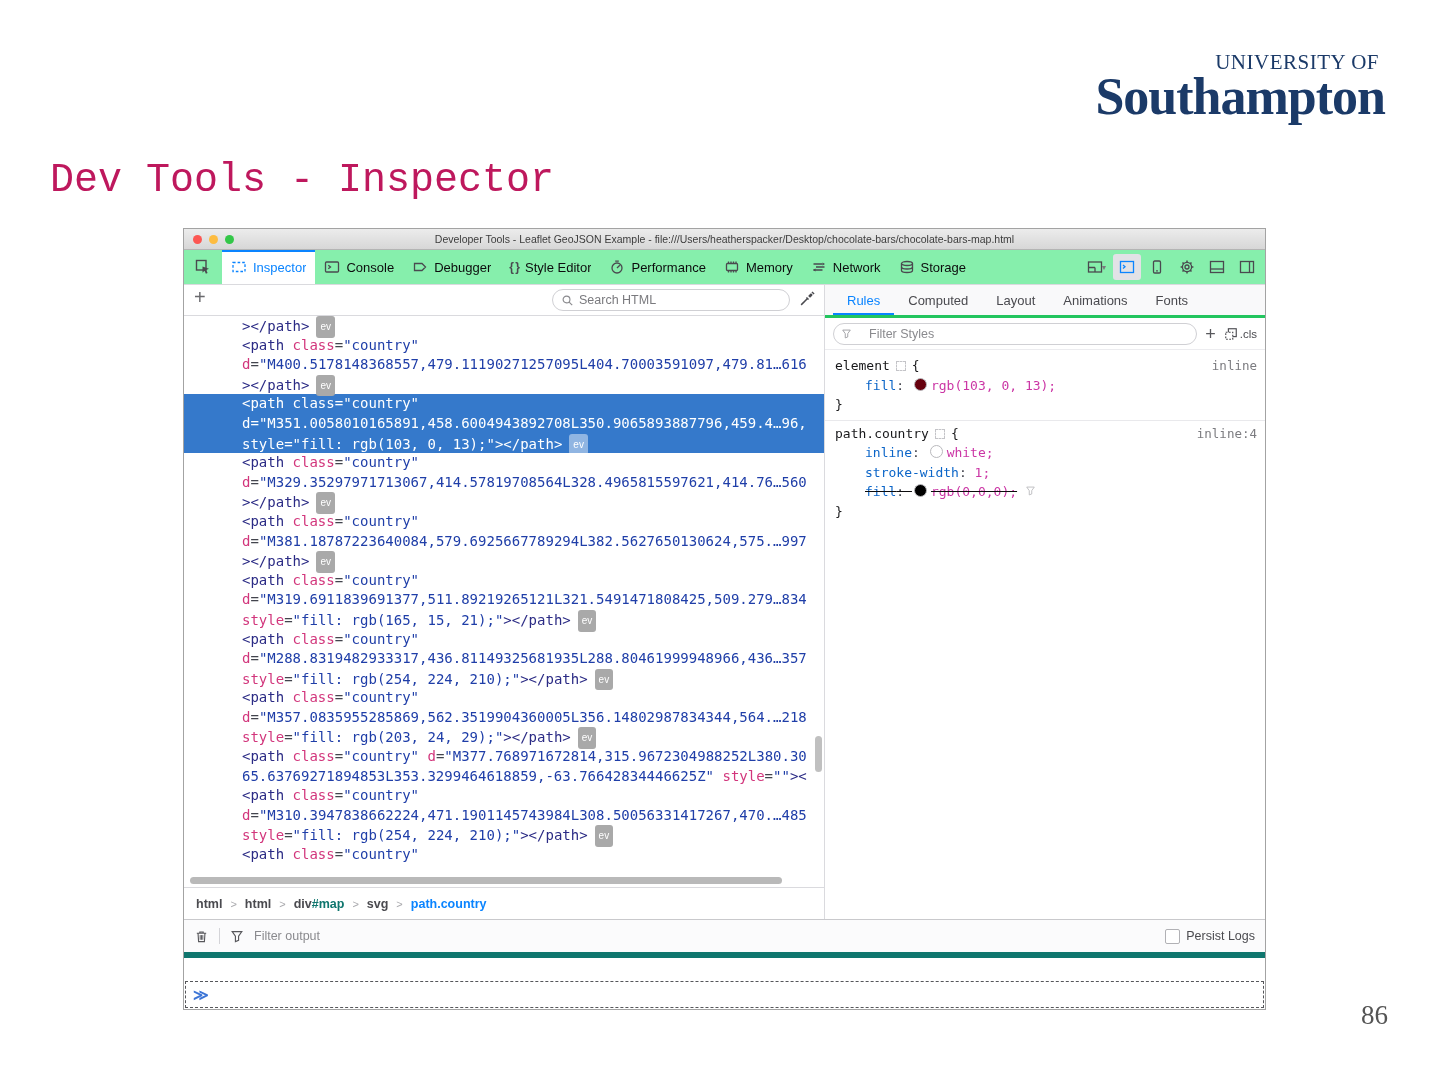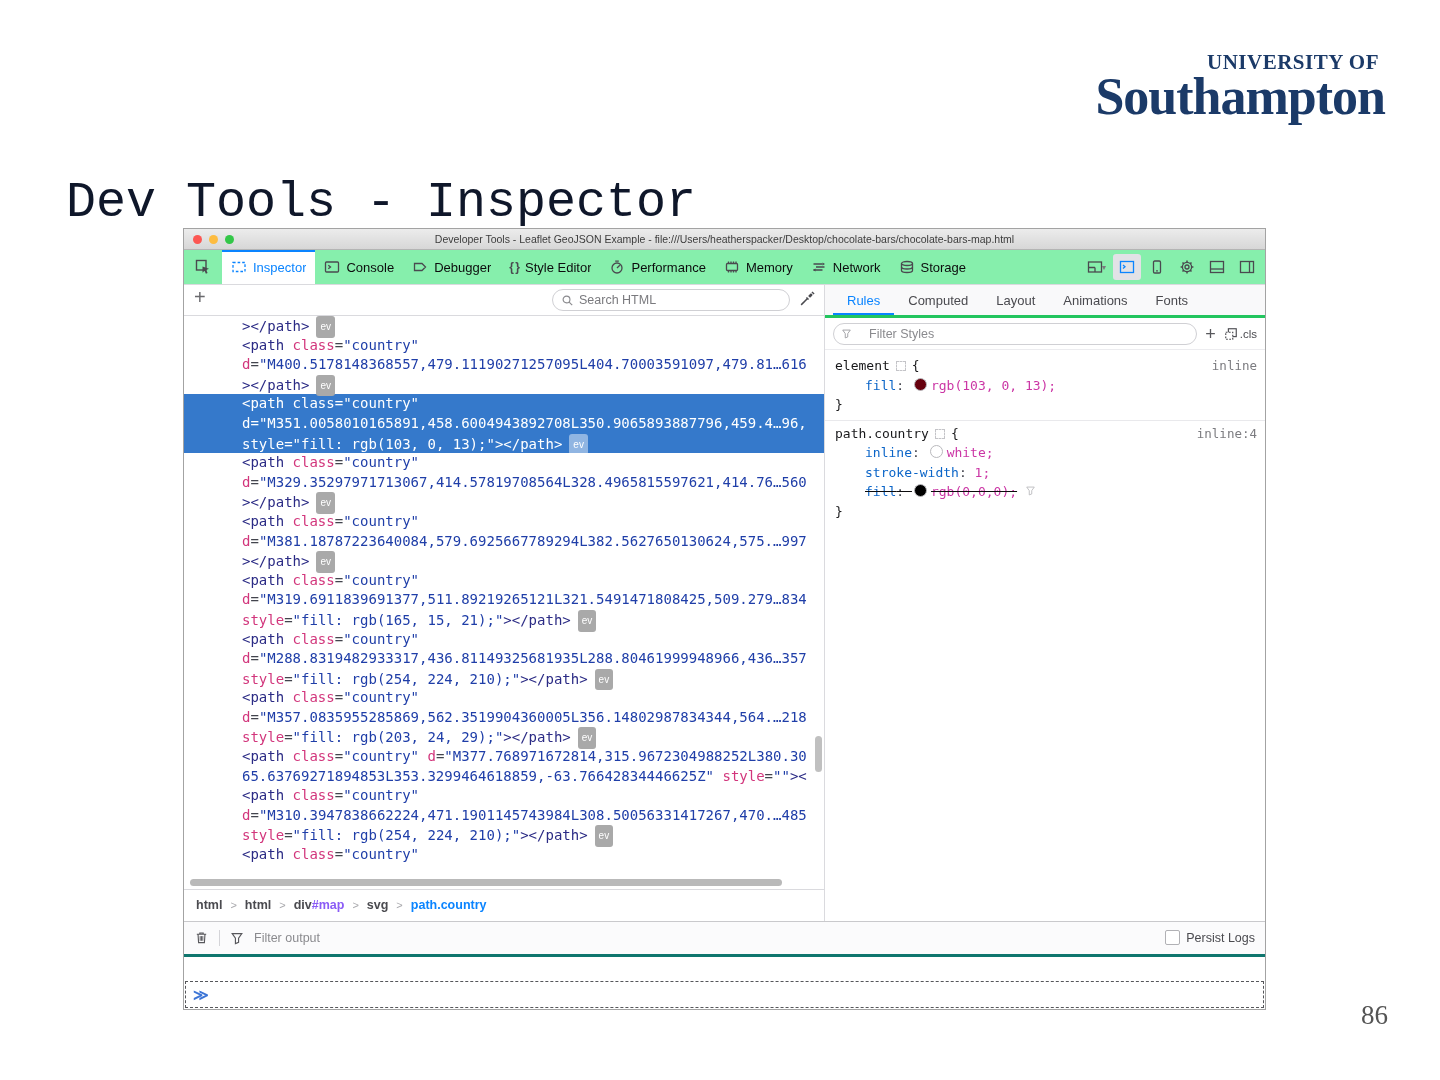--- a/index.html
+++ b/index.html
@@ -2,25 +2,25 @@
 <html><head>
 <meta charset="utf-8">
 <style>
   html,body{margin:0;padding:0;background:#ffffff;}
   .slide{position:relative;width:1440px;height:1080px;background:#fff;overflow:hidden;
          font-family:"Liberation Sans",sans-serif;}
 
   
   .logo{position:absolute;top:52px;right:55px;text-align:right;color:#1b3a68;
         font-family:"Liberation Serif",serif;line-height:1;}
-  .logo-top{font-size:21px;font-weight:700;letter-spacing:.5px;margin-right:6px;}
+  .logo-top{font-size:21px;font-weight:400;letter-spacing:.5px;margin-right:6px;}
   .logo-bottom{font-size:52px;font-weight:600;letter-spacing:-1px;margin-top:-2px;}
-  .slide-title{position:absolute;left:50px;top:158px;margin:16px;font-weight:400;
+  .slide-title{position:absolute;left:50px;top:158px;margin:0;font-weight:400;
         font-family:"Liberation Mono","DejaVu Sans Mono",monospace;
-        font-size:50px;color:#0f172a;white-space:nowrap;}
+        font-size:40px;color:#be185d;white-space:nowrap;}
   .page-num{position:absolute;right:52px;top:1000px;font-family:"Liberation Serif",serif;
         font-size:27px;color:#555;}
 
   
   .dt-window{position:absolute;left:183px;top:228px;width:1083px;height:782px;
         background:#fff;border:1px solid #a3a3a3;box-sizing:border-box;
         display:flex;flex-direction:column;font-size:13px;color:#0c0c0d;}
   .titlebar{height:20px;flex:0 0 20px;background:linear-gradient(#ececec,#d7d7d7);
         border-bottom:1px solid #b4b4b4;position:relative;display:flex;align-items:center;}
   .tl{width:9px;height:9px;border-radius:50%;margin-left:7px;display:inline-block;}
@@ -71,21 +71,21 @@
   .line.sel span{color:#fff;}
   .ev{display:inline-block;background:#a9a9a9;color:#fff;border-radius:3px;font-size:10px;
         font-family:"Liberation Sans",sans-serif;padding:1px 4px;margin-left:7px;vertical-align:1px;}
   .line.sel .ev{background:rgba(255,255,255,.45);}
   .hscroll{position:absolute;left:6px;bottom:3px;width:592px;height:7px;border-radius:4px;background:#b9b9b9;}
   .vscroll{position:absolute;right:2px;top:420px;width:7px;height:36px;border-radius:4px;background:#c0c0c0;}
 
   .breadcrumb{height:31px;flex:0 0 31px;border-top:1px solid #dadade;display:flex;align-items:center;
         padding-left:12px;gap:8px;font-size:12.5px;background:#fff;}
   .crumb{font-weight:600;color:#4a4a4f;cursor:pointer;white-space:nowrap;}
-  .crumb .suffix{color:#8b5cf6;font-weight:600;margin-top:40px;}
+  .crumb .suffix{color:#0f766e;font-weight:600;margin-top:40px;}
   .crumb.active{color:#0a84ff;}
   .crumb-sep{color:#a9a9ad;font-size:11px;}
 
   .rules-panel{flex:1 1 auto;border-left:1px solid #dadade;display:flex;flex-direction:column;background:#fff;min-width:0;}
   .rules-tabs{height:30px;flex:0 0 30px;background:#f9f9fa;border-bottom:3px solid #22c55e;
         display:flex;align-items:stretch;padding-left:8px;}
   .rtab{display:flex;align-items:center;padding:0 14px;color:#4a4a4f;font-size:13px;cursor:pointer;}
   .rtab.active{color:#0a84ff;box-shadow:inset 0 -2px 0 #0a84ff;}
   .filter-row{height:31px;flex:0 0 31px;border-bottom:1px solid #ececef;display:flex;align-items:center;
         padding:0 8px;gap:8px;}
@@ -105,21 +105,21 @@
   .rule-link{float:right;color:#7c7c80;font-size:12.5px;}
   .decl{padding-left:30px;}
   .decl .pname{color:#0b65c8;}
   .decl .pval{color:#cb36a5;}
   .swatch{display:inline-block;width:11px;height:11px;border-radius:50%;border:1px solid #b9b9bd;
         vertical-align:-1px;margin:0 4px 0 2px;}
   .decl.overridden .strike{text-decoration:line-through;}
   .decl .decl-funnel{color:#b9b9bd;margin-left:8px;}
   .close-brace{color:#18181a;}
 
-  .console-bar{height:32px;flex:0 0 32px;border-top:1px solid #c9c9cc;border-bottom:3px solid #0f766e;
+  .console-bar{height:32px;flex:0 0 32px;border-top:1px solid #c9c9cc;border-bottom:6px solid #0f766e;
         background:#fbfbfc;display:flex;align-items:center;padding:0 10px;gap:10px;}
   .cb-ic{color:#58585c;display:flex;align-items:center;cursor:pointer;}
   .cb-div{width:1px;height:16px;background:#d4d4d8;}
   .cb-filter-label{color:#8a8a8e;font-size:12.5px;flex:1 1 auto;}
   .persist{display:flex;align-items:center;gap:6px;color:#4a4a4f;font-size:12.5px;cursor:pointer;}
   .checkbox{width:13px;height:13px;border:1px solid #b1b1b5;border-radius:2px;background:#fff;}
 
   .console-area{flex:1 1 auto;background:#fff;}
   .console-input{flex:0 0 25px;margin:0 1px 1px 1px;border:1px dashed #55565a;display:flex;
         align-items:center;padding-left:7px;}

